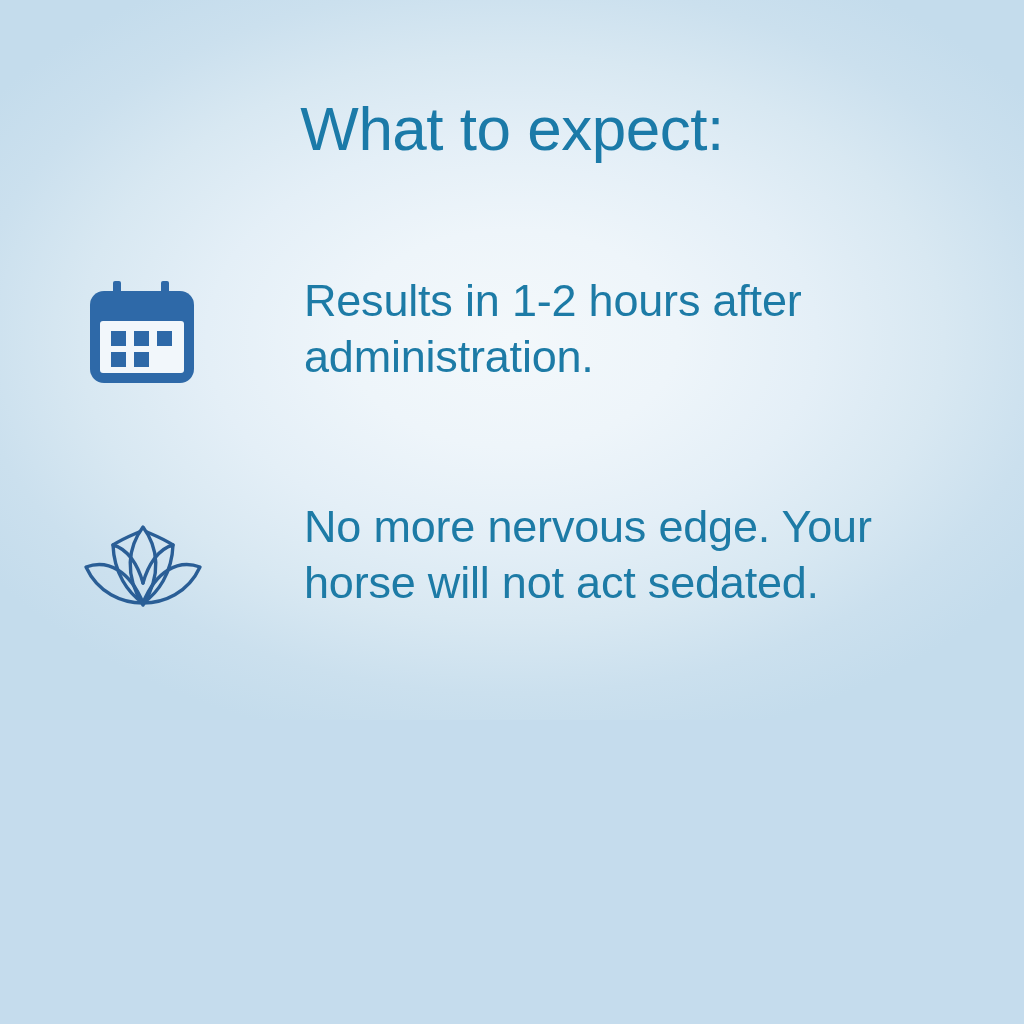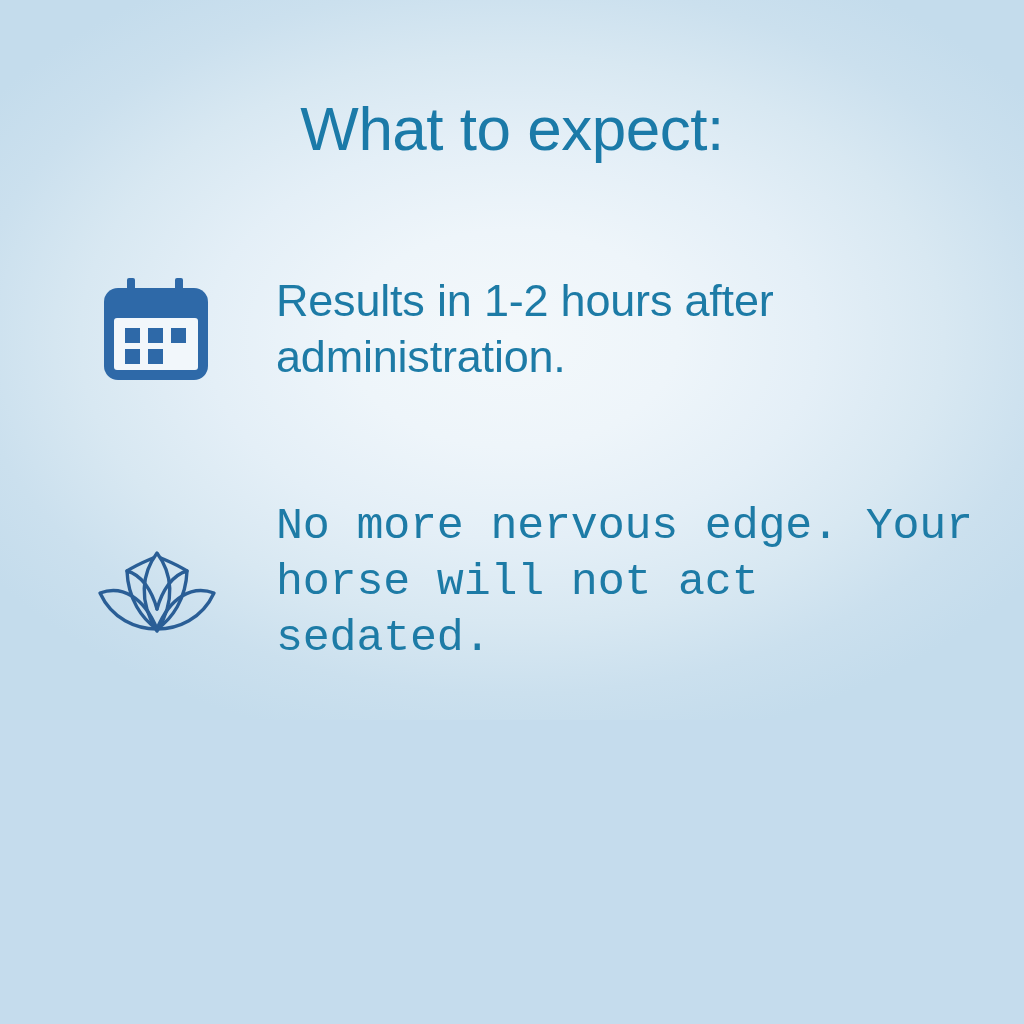--- a/index.html
+++ b/index.html
@@ -39,24 +39,25 @@
     font-size: 62px;
     line-height: 74px;
     font-weight: 400;
     letter-spacing: -0.5px;
     color: #1b7aa8;
     white-space: nowrap;
   }
 
   .feature-row {
     position: absolute;
-    left: 88px;
+    left: 74px;
     width: 900px;
     display: flex;
-    align-items: center;
+    align-items: flex-end;
+    gap: 42px;
   }
 
   .icon-cell {
     width: 188px;
     flex: 0 0 188px;
     display: flex;
     align-items: flex-start;
     justify-content: flex-start;
     padding-left: 14px;
     box-sizing: border-box;
@@ -66,21 +67,21 @@
     flex: 1 1 auto;
     font-size: 45px;
     line-height: 56px;
     font-weight: 400;
     color: #1d7ba6;
     letter-spacing: -0.2px;
     padding-top: 1px;
   }
 
   #row-1 { top: 272px; }
-  #row-2 { top: 498px; font-family: Liberation Mono, monospace; }
+  #row-2 { top: 498px; }
   #row-3 { top: 724px; }
 
   #row-1 .icon-cell { padding-top: 2px; }
   #row-2 .icon-cell { padding-top: 16px; padding-left: 8px; }
   #row-3 .icon-cell { padding-top: 4px; padding-left: 6px; }
 
   .icon-svg { display: block; }
 </style>
 </head>
 <body>

